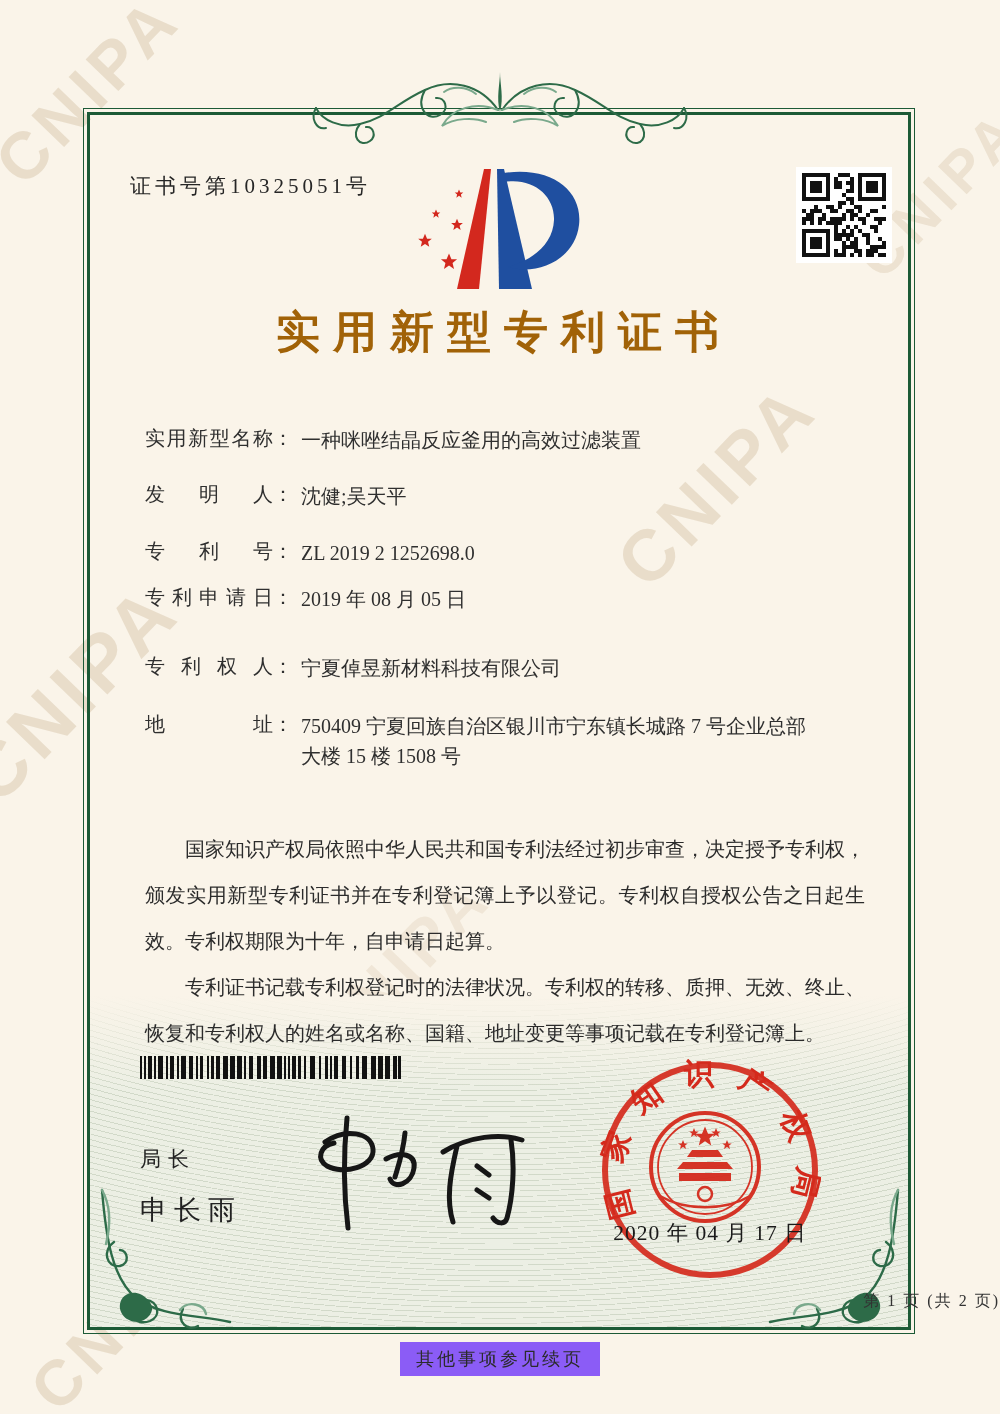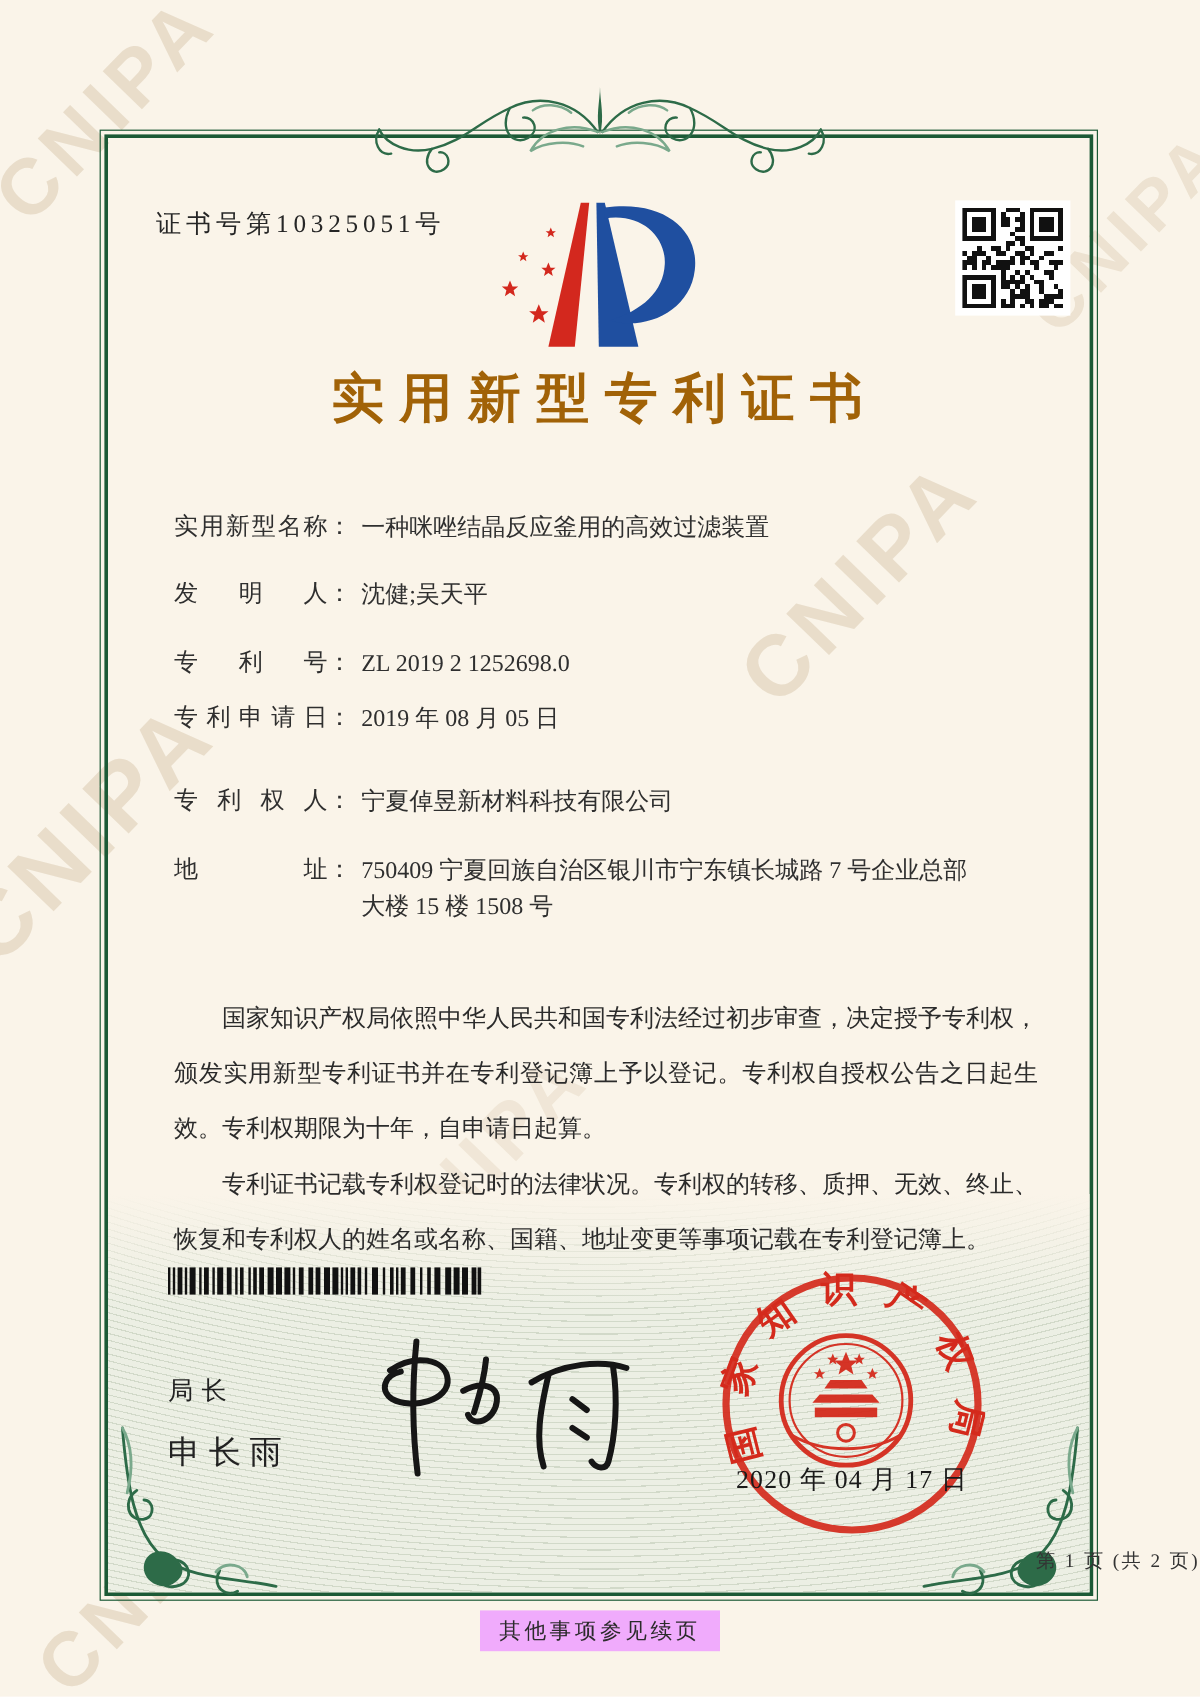--- a/index.html
+++ b/index.html
@@ -53,21 +53,21 @@
   .body-text p{margin:0; text-indent:2em;}
   
   .barcode{position:absolute; left:140px; top:1056px; z-index:4;}
   .signer-title{position:absolute; left:140px; top:1145px; z-index:4; font-size:21px; letter-spacing:7px; color:#222;}
   .signer-name{position:absolute; left:140px; top:1192px; z-index:4; font-size:27px; letter-spacing:7px; color:#222;}
   .signature{position:absolute; left:285px; top:1106px; z-index:4;}
   .seal{position:absolute; left:599px; top:1059px; z-index:5;}
   .page-num{position:absolute; left:0; width:100%; top:1291px; z-index:4;
     text-align:right; font-size:16px; letter-spacing:2px; color:#333;}
   .footer-note{position:absolute; left:0; width:100%; top:1342px; z-index:4; text-align:center;}
-  .footer-note span{display:inline-block; background:#f0abfc; padding:5px 16px;
+  .footer-note span{display:inline-block; background:#8b5cf6; padding:5px 16px;
     font-size:18px; letter-spacing:3px; color:#2b2b2b;}
   svg{display:block;}
 </style>
 </head>
 <body>
 
 <div class="page">
 
   <span class="wm" style="left:-28px; top:52px;  font-size:66px;">CNIPA</span>
   <span class="wm" style="left:836px; top:160px; font-size:58px; opacity:.8;">CNIPA</span>

